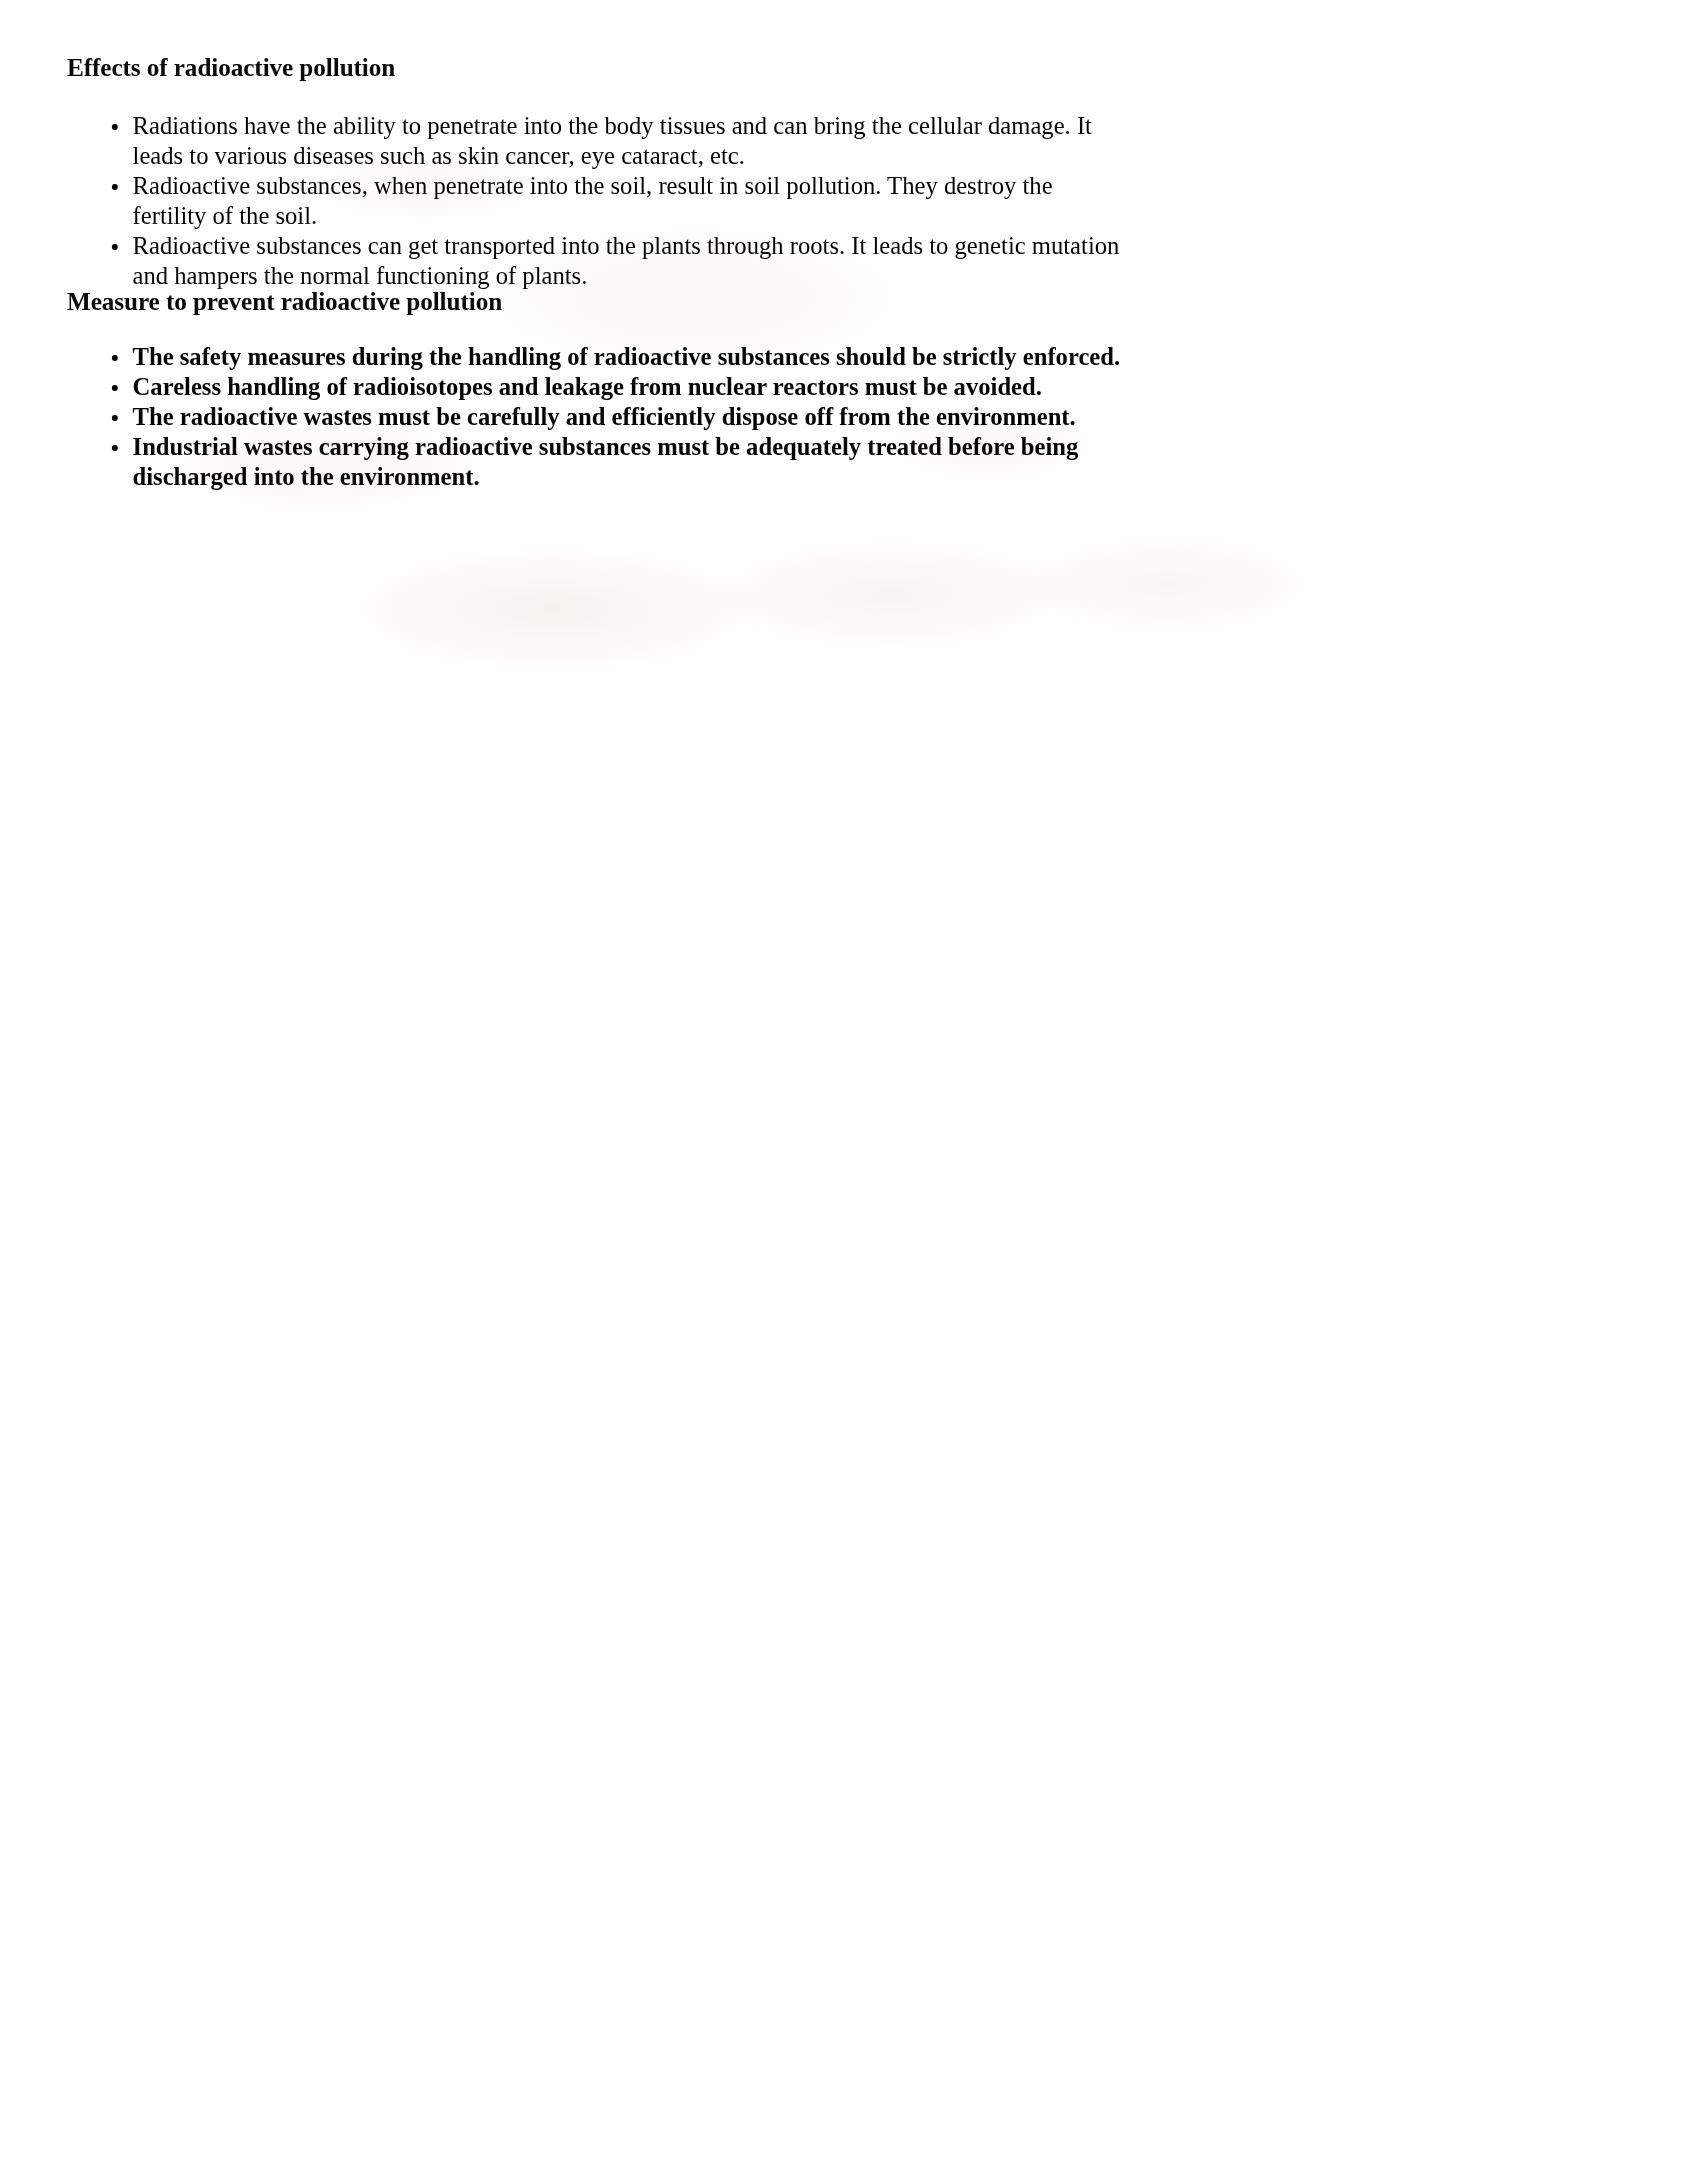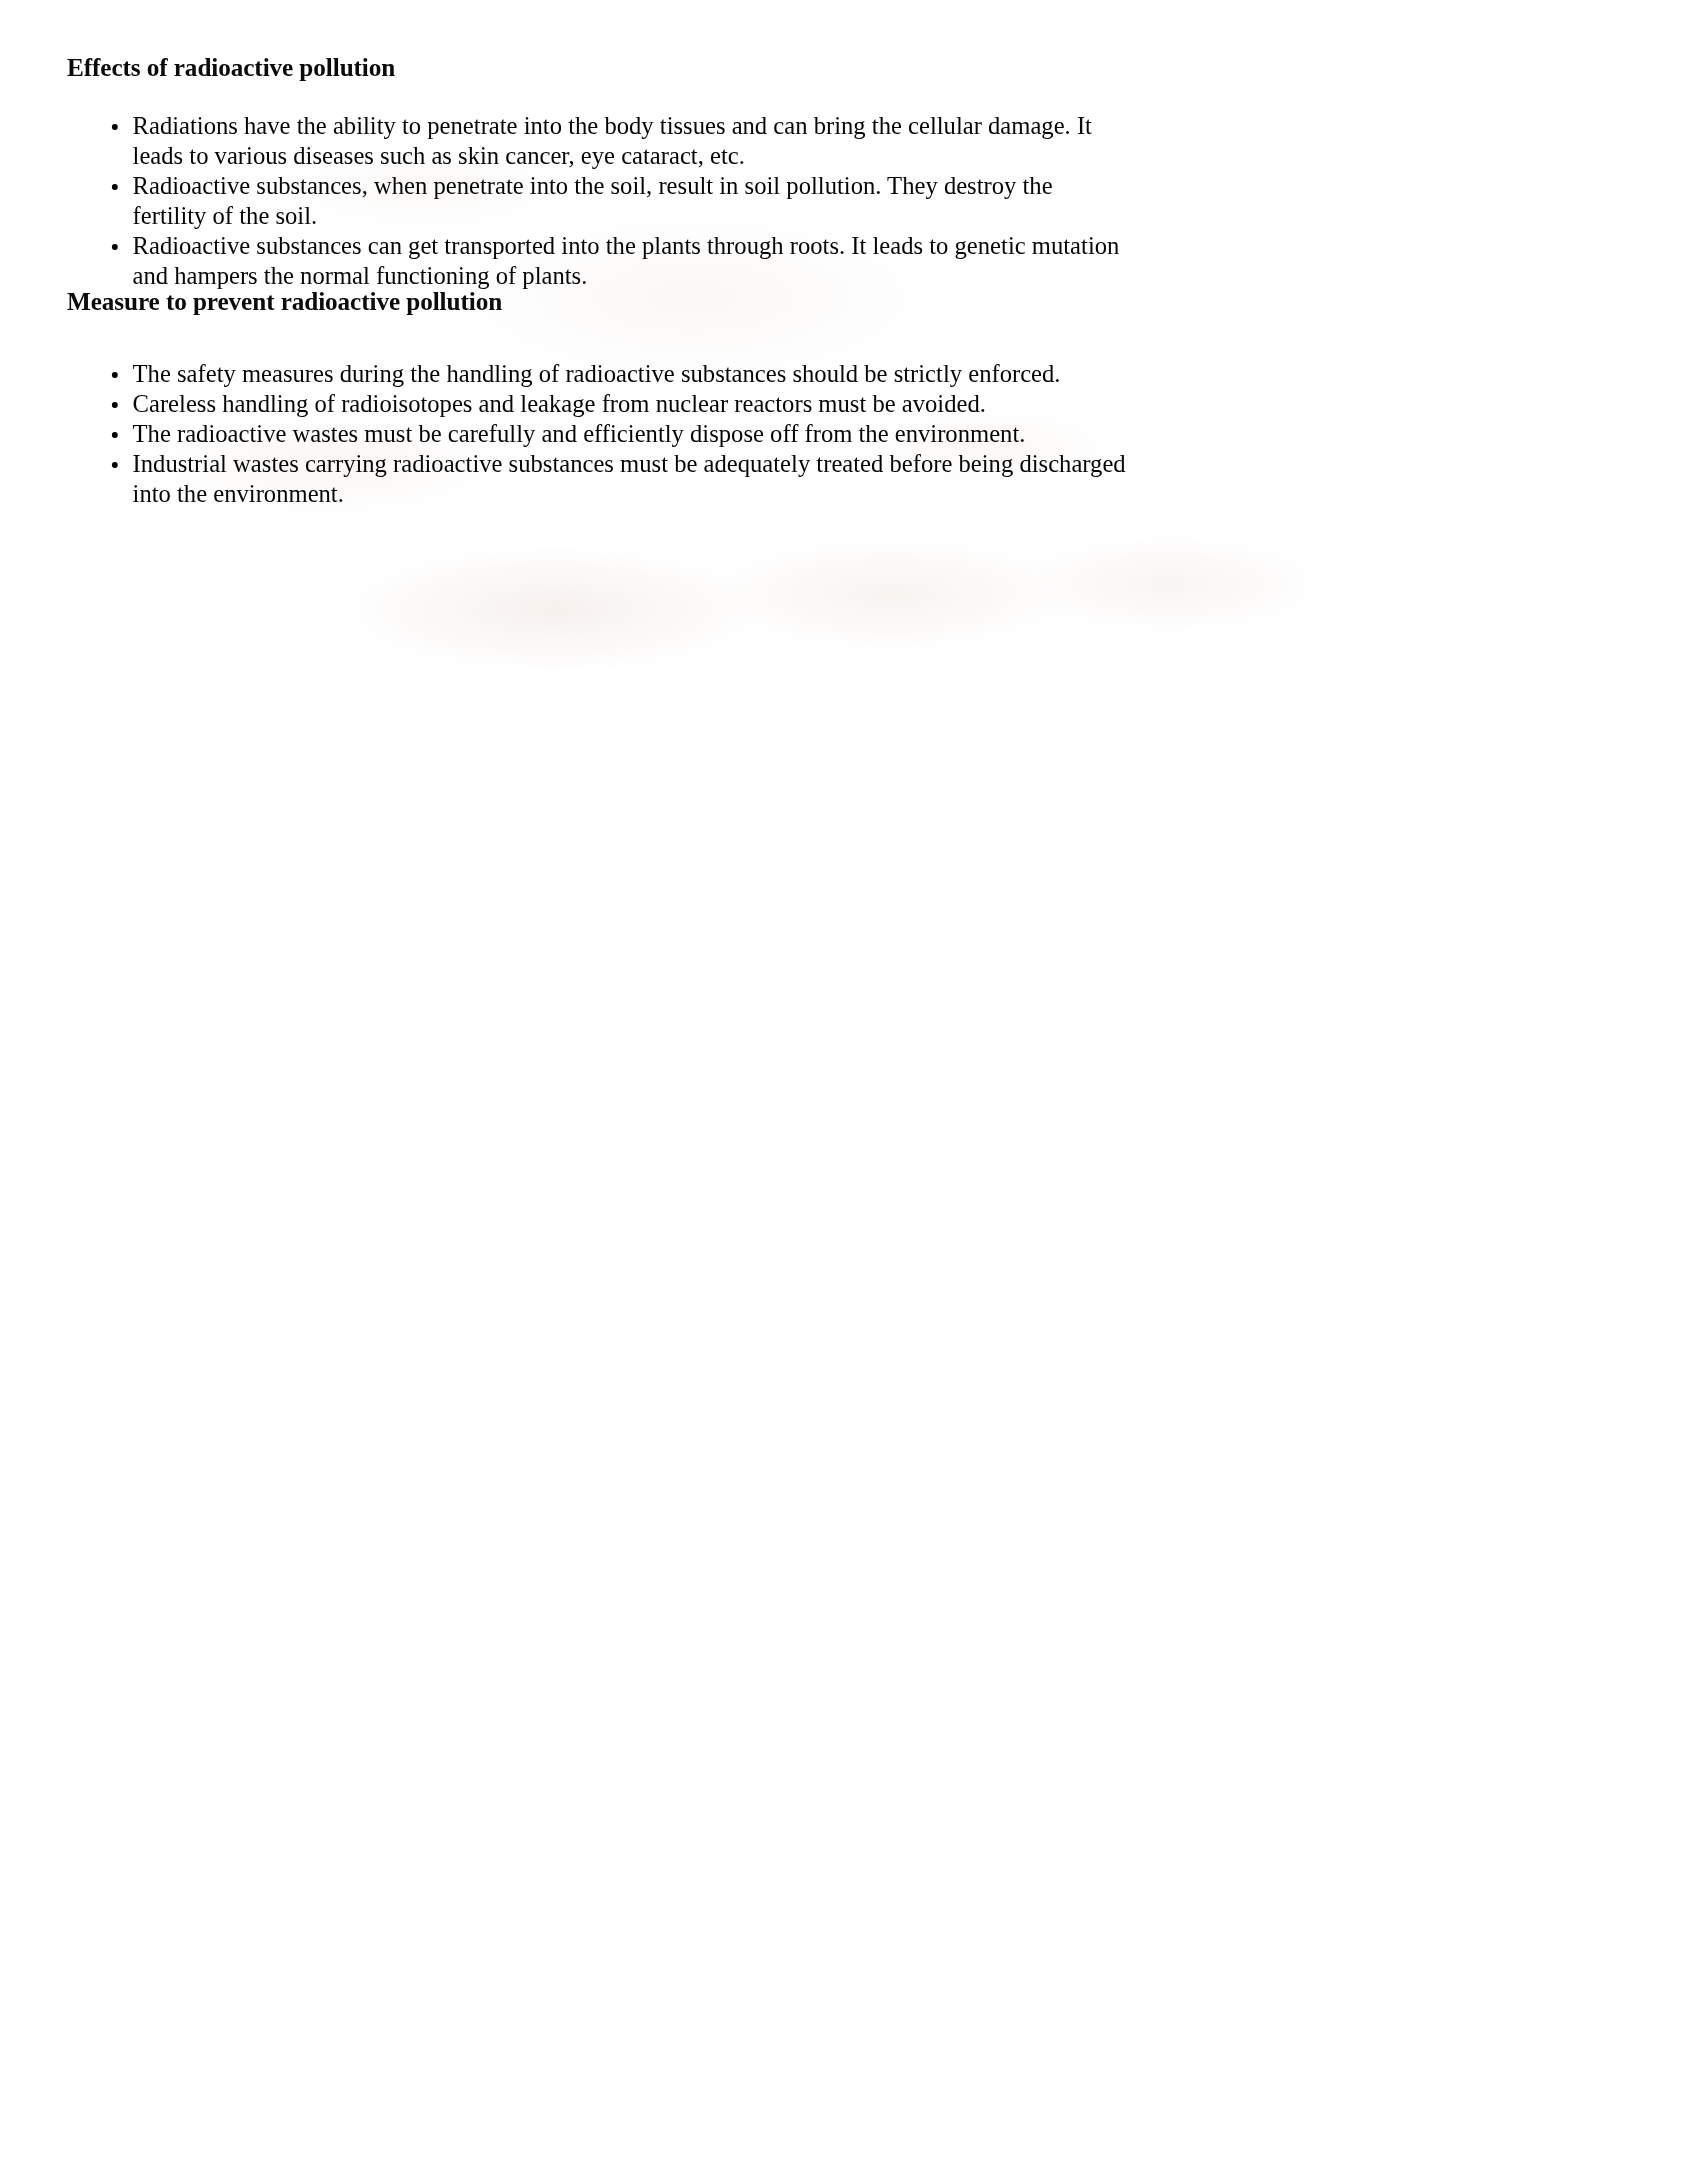--- a/index.html
+++ b/index.html
@@ -63,21 +63,21 @@
   }
 
   .bullet-list {
     list-style: none;
     margin: 4px;
     padding: 0;
     position: absolute;
   }
 
   .list-1 { left: 99px; top: 107px; width: 1040px; }
-  .list-2 { left: 99px; top: 355px; width: 1044px; }
+  .list-2 { left: 99px; top: 338px; width: 1044px; font-weight: bold; }
 
   .bullet-item {
     position: relative;
     padding-left: 30px;
     font-size: 25px;
     line-height: 30px;
     color: #050505;
     margin: 0 0 0 0;
     text-align: left;
     transform: scaleX(0.985);

